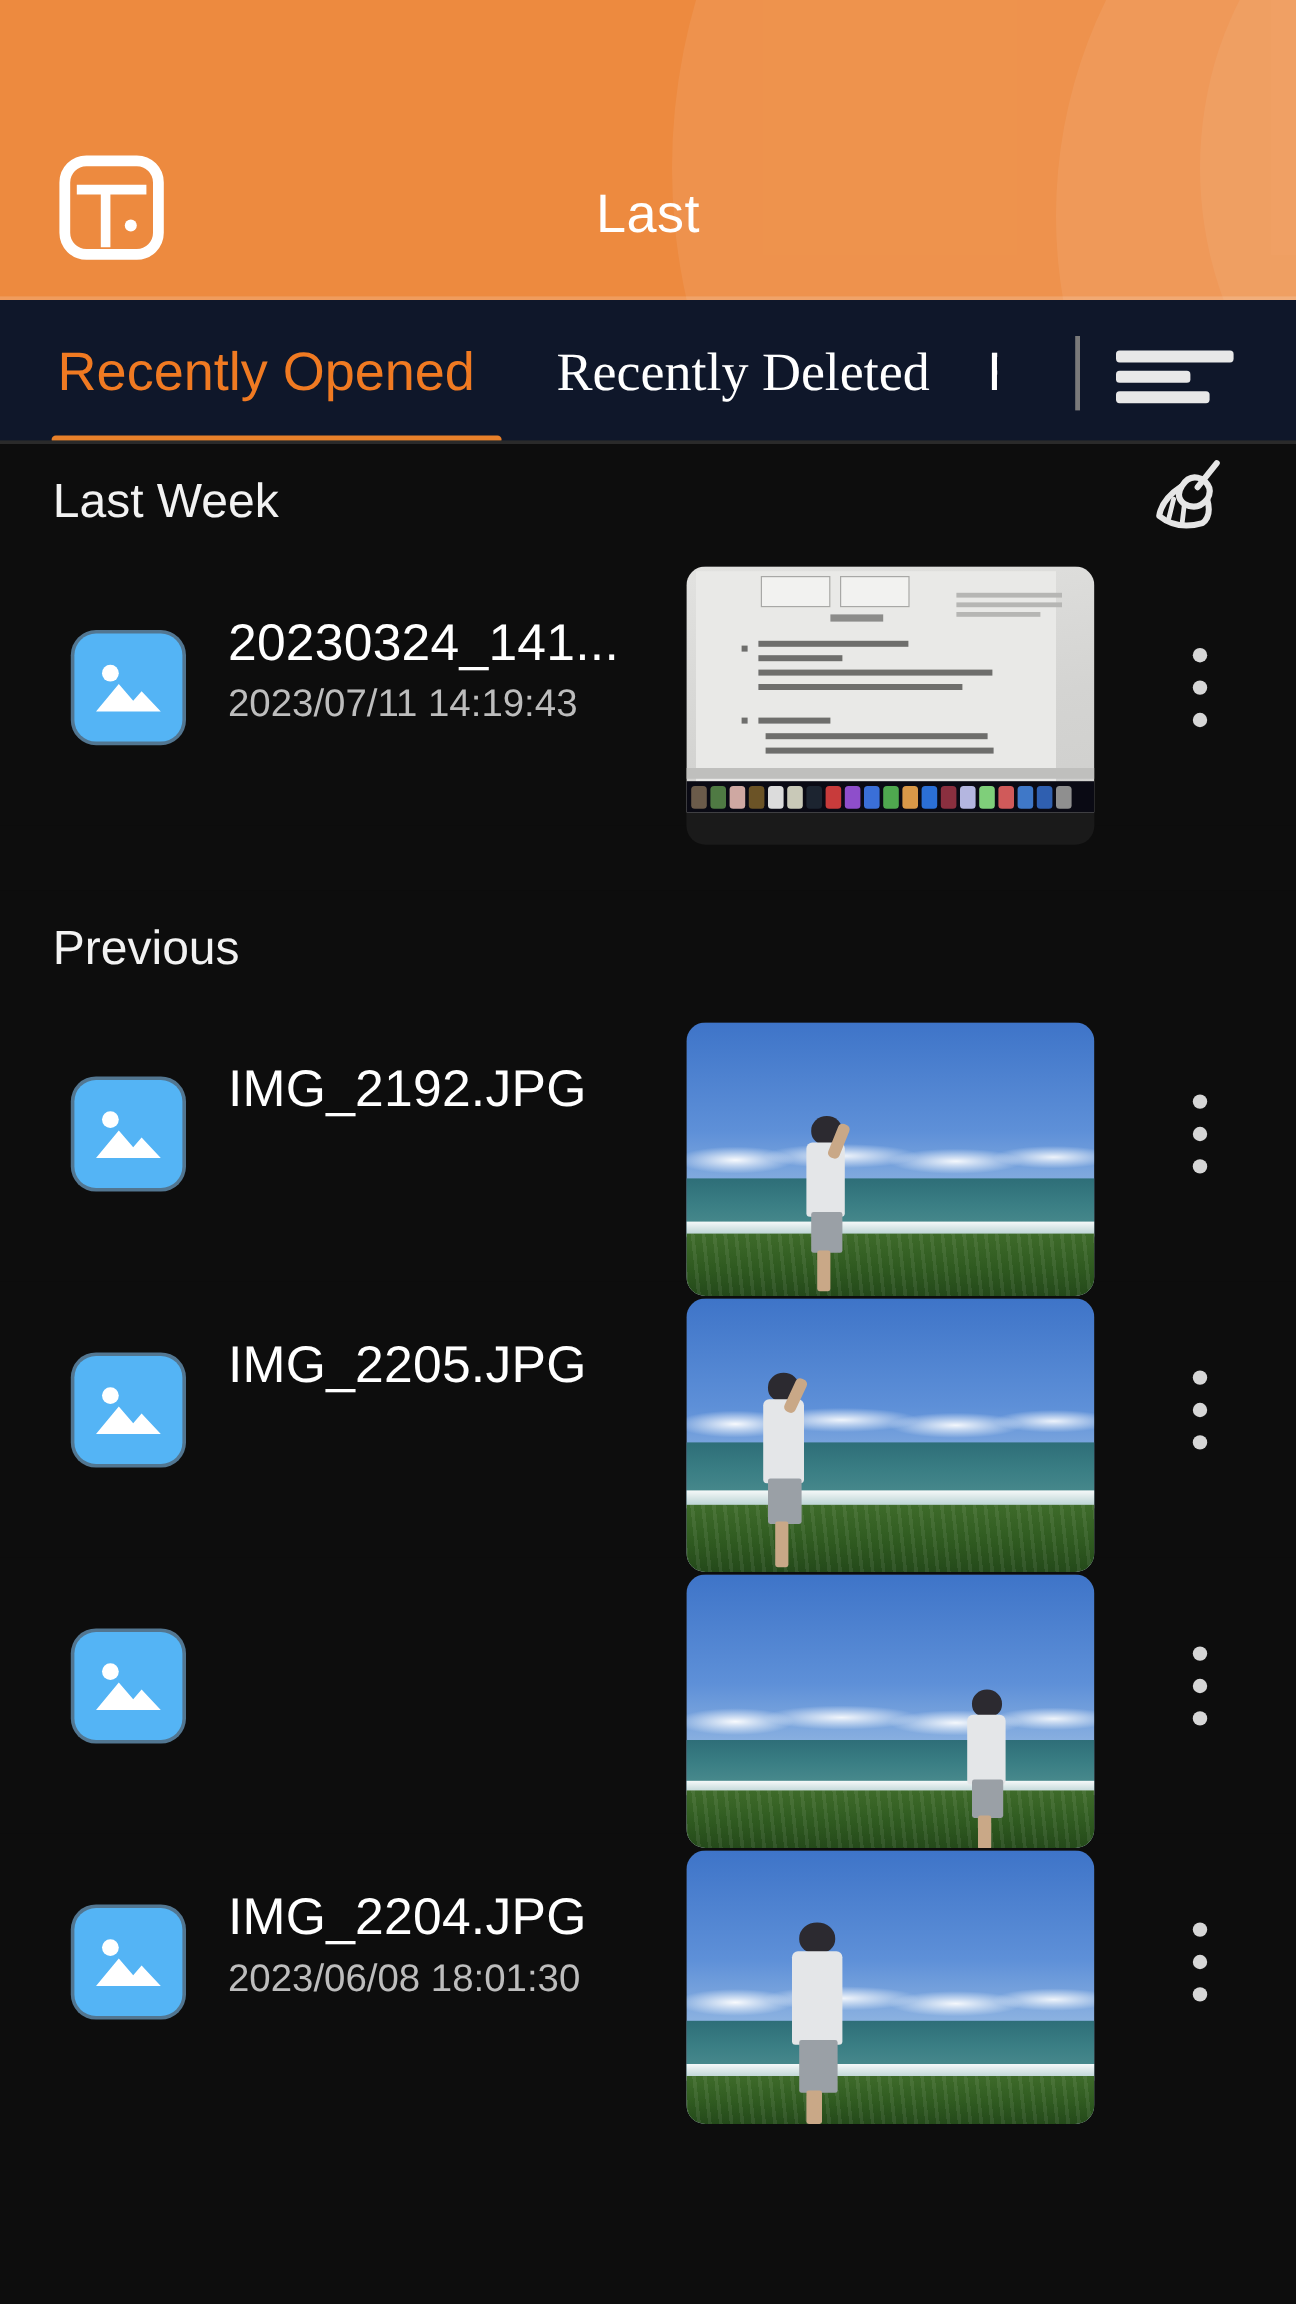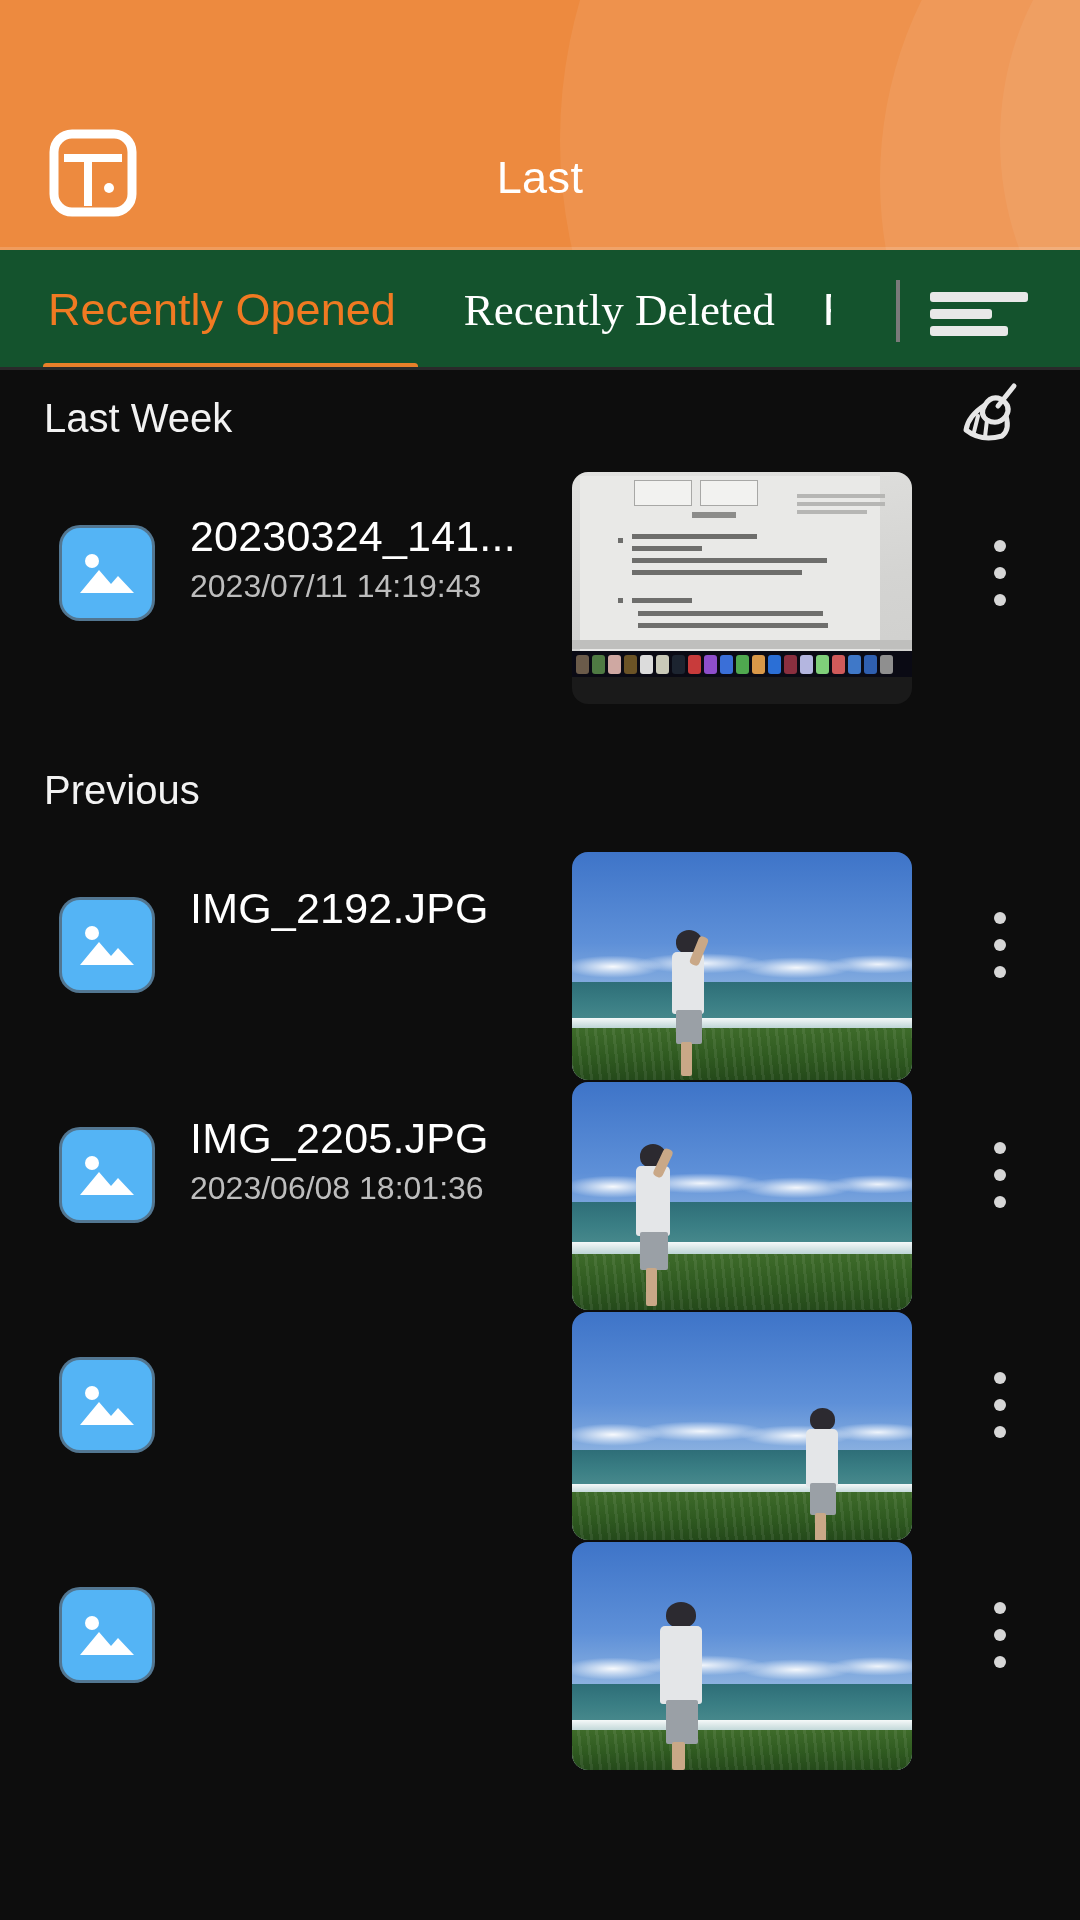--- a/index.html
+++ b/index.html
@@ -77,21 +77,21 @@
     position:absolute; left:48px; top:18px; width:90px; height:90px;
   }
   .hdr-title{
     position:absolute; left:0; top:0; width:1080px; height:135px;
     display:flex; align-items:center; justify-content:center;
     font-size:45px; color:#ffffff; letter-spacing:0.4px;
   }
 
   
   .tabbar{
-    position:relative; width:1080px; height:120px; background:#14532d;
+    position:relative; width:1080px; height:120px; background:#0f172a;
   }
   .tabs{
     position:absolute; left:0; top:0; height:120px;
     display:flex; align-items:center;
   }
   .tab{
     position:relative; height:120px; display:flex; align-items:center;
     font-size:45px; color:#ffffff; white-space:nowrap;
   }
   .tab-1{ padding:0 48px; }
@@ -415,21 +415,20 @@
 
   <div class="row">
     <div class="file-icon">
       <svg width="58" height="50" viewBox="0 0 58 50">
         <circle cx="14" cy="13" r="7" fill="#ffffff"></circle>
         <path d="M2 45 L21 22 L33 36 L40 28 L56 45 Z" fill="#ffffff"></path>
       </svg>
     </div>
     <div class="meta">
       <div class="fname">IMG_2205.JPG</div>
-      <div class="fdate">2023/06/08 18:01:36</div>
     </div>
     <div class="thumb">
       <div class="beach">
         <div class="sky"></div>
         <div class="cloudband" style="top:86px"></div>
         <div class="sea" style="top:120px;height:52px"></div>
         <div class="surf" style="top:160px;height:15px"></div>
         <div class="grass" style="height:56px"></div>
         <div class="person" style="left:58px;top:62px;width:56px;height:166px;">
           <div class="p-head" style="left:10px;top:0;width:26px;height:24px;"></div>
@@ -480,20 +479,24 @@
 
   <div class="gap" style="height:8px"></div>
 
   <div class="row">
     <div class="file-icon">
       <svg width="58" height="50" viewBox="0 0 58 50">
         <circle cx="14" cy="13" r="7" fill="#ffffff"></circle>
         <path d="M2 45 L21 22 L33 36 L40 28 L56 45 Z" fill="#ffffff"></path>
       </svg>
     </div>
+    <div class="meta">
+      <div class="fname">IMG_2204.JPG</div>
+      <div class="fdate">2023/06/08 18:01:30</div>
+    </div>
     <div class="thumb">
       <div class="beach">
         <div class="sky"></div>
         <div class="cloudband" style="top:108px"></div>
         <div class="sea" style="top:142px;height:46px"></div>
         <div class="surf" style="top:178px;height:14px"></div>
         <div class="grass" style="height:40px"></div>
         <div class="person" style="left:78px;top:60px;width:66px;height:168px;">
           <div class="p-head" style="left:16px;top:0;width:30px;height:26px;"></div>
           <div class="p-body" style="left:10px;top:24px;width:42px;height:78px;"></div>

